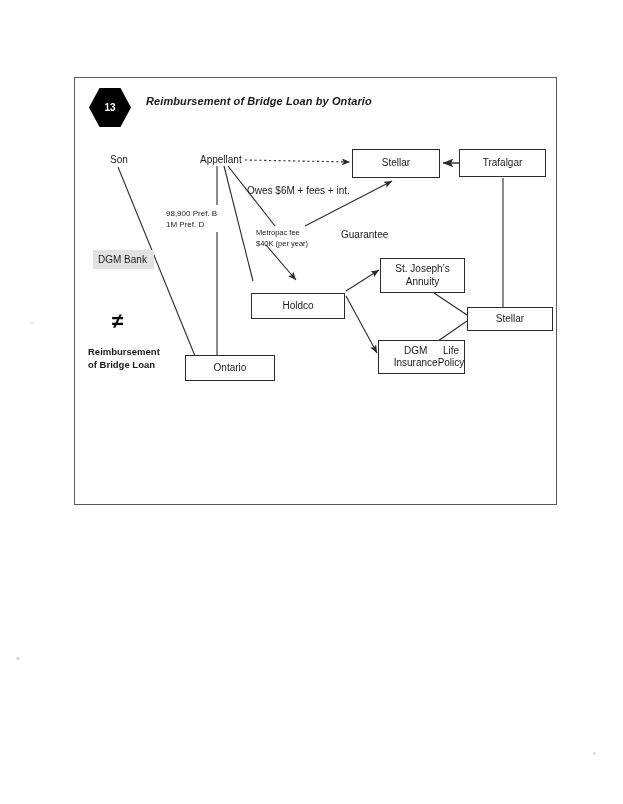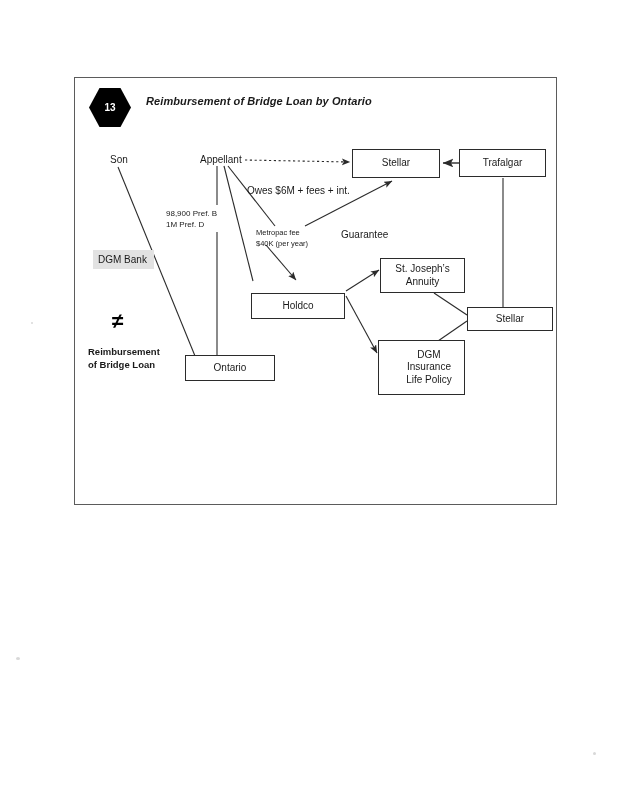--- a/index.html
+++ b/index.html
@@ -225,21 +225,21 @@
 
 <div class="node-box" style="left:467px; top:307px; width:86px; height:24px;">
   <span>Stellar</span>
 </div>
 
 <div class="node-box" style="left:380px; top:258px; width:85px; height:35px; flex-direction:column;">
   <span>St. Joseph’s</span>
   <span>Annuity</span>
 </div>
 
-<div class="node-box" style="left:378px; top:340px; width:87px; height:55px; flex-direction:column;padding-left:15px;">
+<div class="node-box" style="left:378px; top:340px; width:87px; height:34px; flex-direction:row;padding-left:15px;">
   <span>DGM Insurance</span>
   <span>Life Policy</span>
 </div>
 
 <div class="text-label" style="left:110px; top:153px;">Son</div>
 
 <div class="text-label" style="left:200px; top:153px;">Appellant</div>
 
 <div class="text-label" style="left:247px; top:184px;">Owes $6M + fees + int.</div>
 

